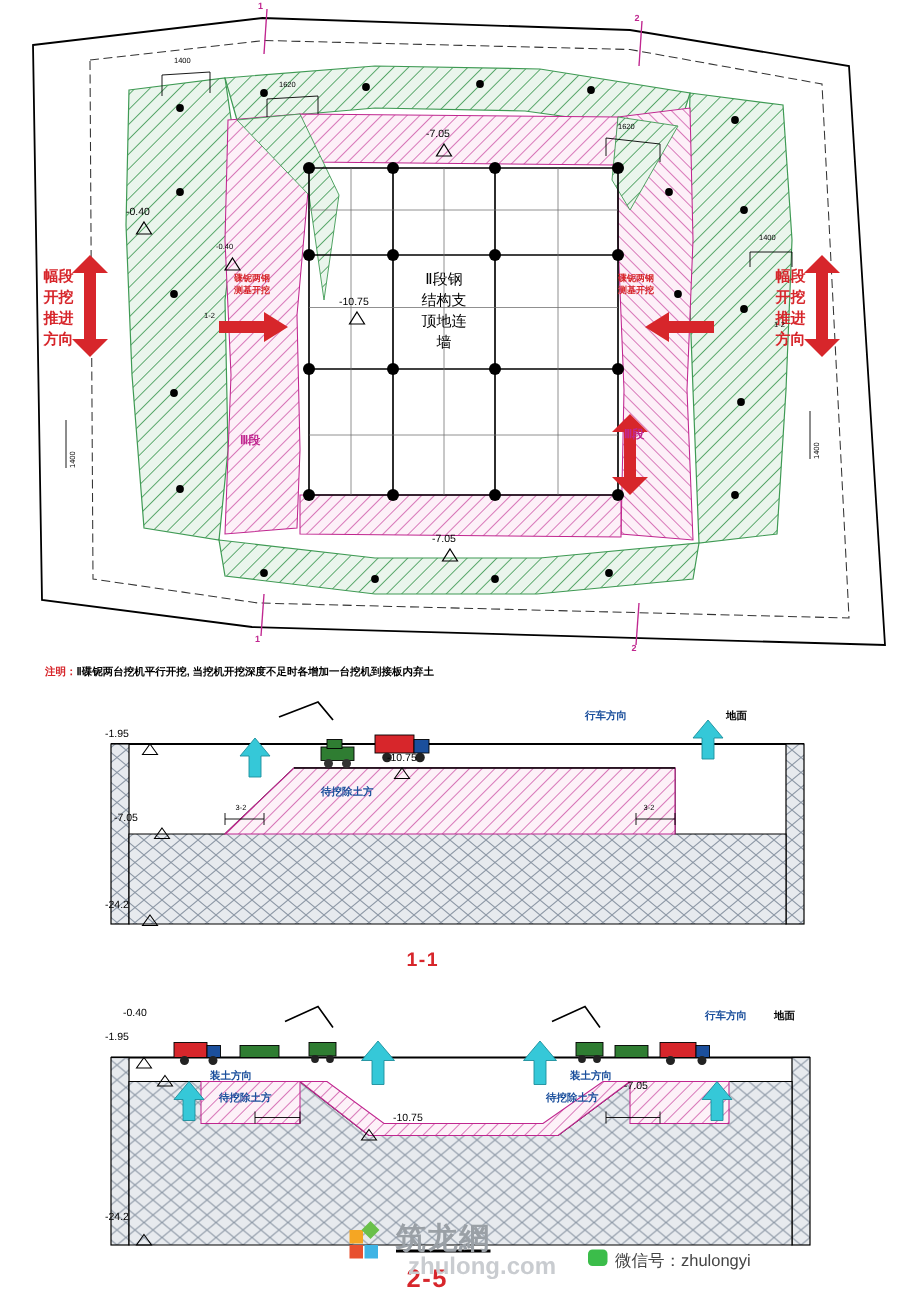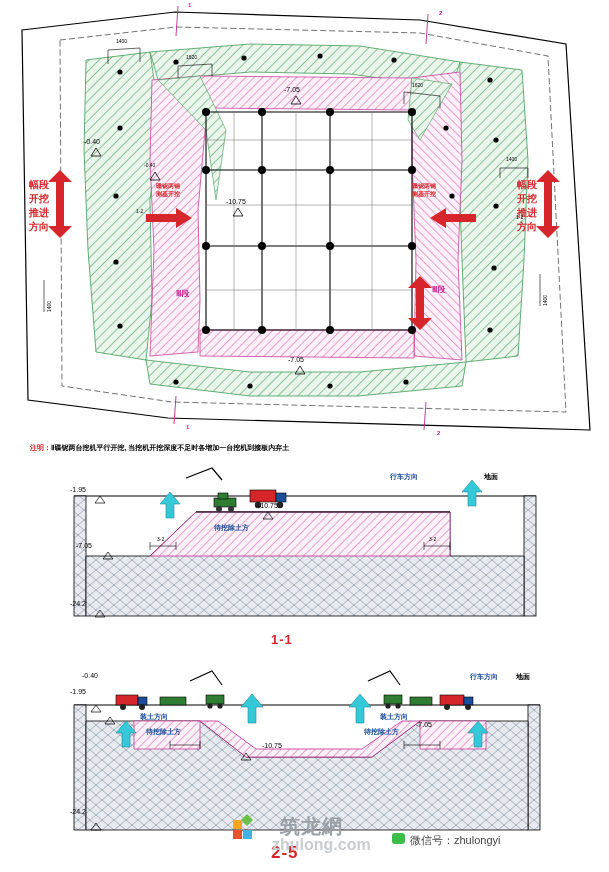--- a/index.html
+++ b/index.html
@@ -6,30 +6,30 @@
   body{
     width:609px;height:872px;background:#ffffff;
     font-family:"Liberation Sans", sans-serif;
     position:relative;overflow:hidden;
   }
   .stage{position:absolute;left:0;top:0;width:609px;height:872px;}
   svg{display:block;}
   .txt{position:absolute;white-space:nowrap;}
   .blue{color:#1b4f9c;}
   .blk{color:#000;}
-  .mag{color:#c0268f;margin-left:16px;}
+  .mag{color:#c0268f;}
   .tiny{font-size:5px;}
   .xs{font-size:6px;}
   .s{font-size:7px;}
   .m{font-size:8px;}
   .b{font-weight:bold;}
   .rot90{transform:rotate(-90deg);transform-origin:left top;}
   .note{position:absolute;left:30px;top:443px;font-size:7px;color:#000;font-weight:bold;}
   .note .k{color:#d7262b;}
-  .wm{position:absolute;left:232px;top:812px;display:flex;align-items:flex-end;gap:20px;}
+  .wm{position:absolute;left:232px;top:812px;display:flex;align-items:flex-start;gap:4px;text-decoration:underline;}
   .wm-logo{width:28px;height:28px;position:relative;}
   .wm-text{font-size:20px;font-weight:bold;color:#9aa0a6;letter-spacing:1px;}
   .wm-sub{position:absolute;left:272px;top:836px;font-size:16px;color:#c9ccd0;font-weight:bold;}
   .wx{position:absolute;left:410px;top:833px;font-size:11px;color:#444;}
   .wxicon{position:absolute;left:392px;top:833px;width:13px;height:11px;border-radius:3px;background:#3bbd4a;}
   .label-1-1{position:absolute;left:271px;top:632px;font-size:13px;font-weight:bold;color:#d7262b;letter-spacing:1px;}
   .label-2-2{position:absolute;left:271px;top:843px;font-size:17px;font-weight:bold;color:#d7262b;letter-spacing:1px;}
 </style>
 </head>
 <body>
@@ -193,20 +193,26 @@
 <div class="txt xs mag b" style="left:170px;top:424px">1</div>
 <div class="txt xs mag b" style="left:423px;top:10px">2</div>
 <div class="txt xs mag b" style="left:421px;top:430px">2</div>
 
 <div class="txt s blk" style="left:284px;top:86px">-7.05</div>
 <div class="txt s blk" style="left:84px;top:138px">-0.40</div>
 <div class="txt s blk" style="left:226px;top:198px">-10.75</div>
 <div class="txt s blk" style="left:288px;top:356px">-7.05</div>
 <div class="txt tiny blk" style="left:144px;top:162px">-0.40</div>
 
+<div style="position:absolute;left:276px;top:180px;width:40px;text-align:center;font-size:10px;line-height:14px;color:#000;">
+  <div>Ⅱ段钢</div>
+  <div>结构支</div>
+  <div>顶地连</div>
+  <div>墙</div>
+</div>
 
 <div style="position:absolute;left:26px;top:178px;width:26px;text-align:center;font-size:10px;line-height:14px;color:#d7262b;font-weight:bold;">
   <div>幅段</div>
   <div>开挖</div>
   <div>推进</div>
   <div>方向</div>
 </div>
 
 <div style="position:absolute;left:514px;top:178px;width:26px;text-align:center;font-size:10px;line-height:14px;color:#d7262b;font-weight:bold;">
   <div>幅段</div>

